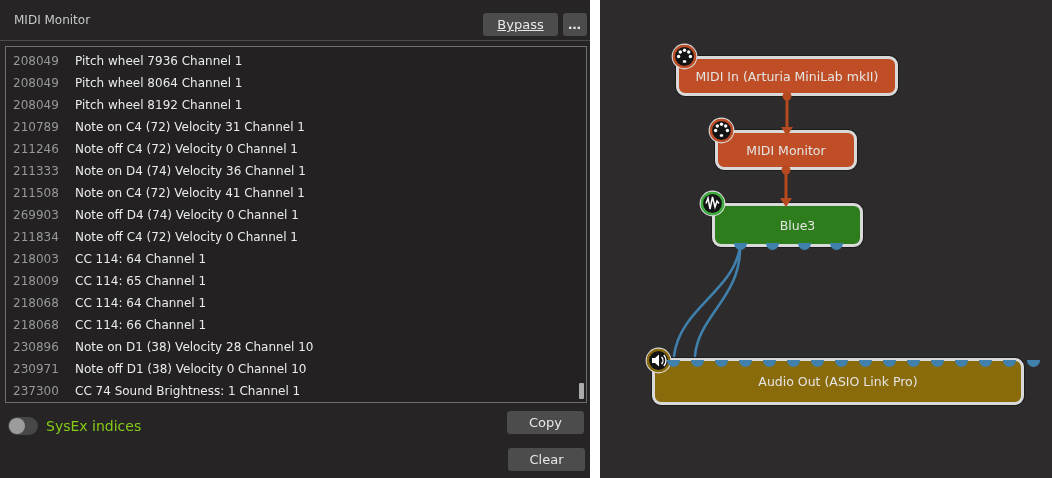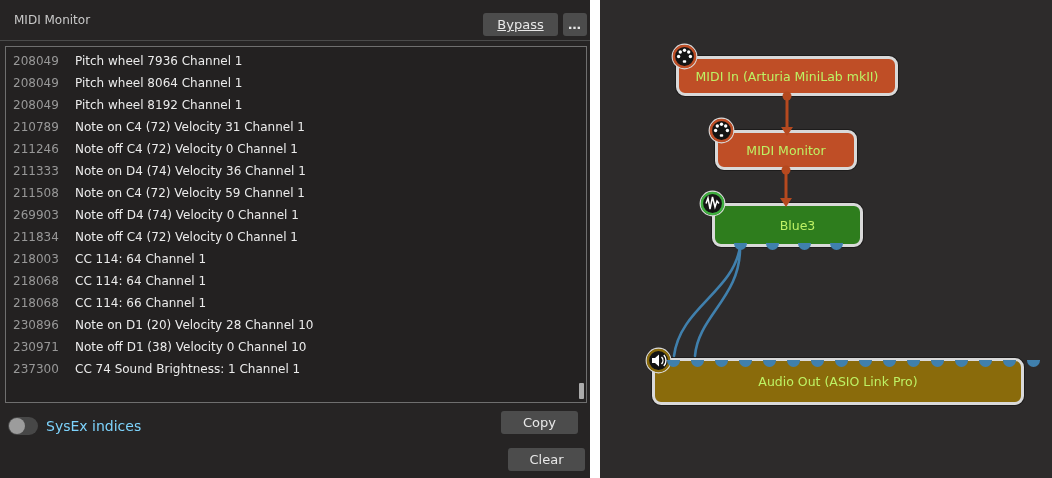--- a/index.html
+++ b/index.html
@@ -16,33 +16,33 @@
   .btn-more{right:3px;top:13px;width:24px;height:23px;font-weight:bold;letter-spacing:1px;}
   .log-box{position:absolute;left:5px;top:46px;width:582px;height:357px;background:#232121;
            border:1px solid #6f6f6f;box-sizing:border-box;overflow:hidden;}
   .log-row{display:flex;height:22px;line-height:22px;font-size:12px;white-space:nowrap;}
   .log-rows{padding-top:3px;}
   .log-time{flex:0 0 62px;padding-left:7px;color:#989898;}
   .log-text{color:#ebebeb;text-align:right;}
   .scroll-thumb{position:absolute;right:2px;bottom:3px;width:5px;height:16px;background:#ababab;border-radius:1px;}
   .toggle{position:absolute;left:8px;top:417px;width:30px;height:18px;border-radius:9px;background:#474747;cursor:pointer;}
   .toggle-knob{position:absolute;left:1px;top:1px;width:16px;height:16px;border-radius:50%;background:#9c9c9c;}
-  .toggle-label{position:absolute;left:46px;top:417px;height:18px;line-height:18px;font-size:14px;color:#7dd3fc;}
-  .btn-copy{right:12px;top:411px;width:77px;height:23px;}
+  .toggle-label{position:absolute;left:46px;top:417px;height:18px;line-height:18px;font-size:14px;color:#84cc16;}
+  .btn-copy{right:6px;top:411px;width:77px;height:23px;}
   .btn-clear{right:5px;top:448px;width:77px;height:23px;}
 
   
   .divider{width:10px;height:478px;background:#ffffff;flex:0 0 auto;}
 
   
   .graph{position:relative;width:452px;height:478px;background:#2d2b2b;flex:0 0 auto;overflow:hidden;}
   .node{position:absolute;border:3px solid #d9d9d9;border-radius:9px;box-sizing:border-box;
         display:flex;align-items:center;justify-content:center;cursor:pointer;
         box-shadow:0 0 0 1px rgba(0,0,0,.35);}
-  .node-label{color:#bef264;font-size:12.5px;white-space:nowrap;}
+  .node-label{color:#e5e5e5;font-size:12.5px;white-space:nowrap;}
   .node-midi-in{left:76px;top:56px;width:222px;height:40px;}
   .node-midi-monitor{left:115px;top:130px;width:142px;height:40px;}
   .node-blue3{left:112px;top:203px;width:151px;height:44px;padding-left:20px;}
   .node-audio-out{left:52px;top:358px;width:372px;height:47px;}
   .badge{position:absolute;width:27px;height:27px;}
   .badge svg{display:block;}
   .badge-midi-in{left:-8px;top:-16px;}
   .badge-midi-monitor{left:-10px;top:-16px;}
   .badge-blue3{left:-16px;top:-16px;}
   .badge-audio-out{left:-10px;top:-14px;}
@@ -88,52 +88,56 @@
       <span class="log-text">Note off C4 (72) Velocity 0 Channel 1</span>
     </div>
 
     <div class="log-row">
       <span class="log-time">211333</span>
       <span class="log-text">Note on D4 (74) Velocity 36 Channel 1</span>
     </div>
 
     <div class="log-row">
       <span class="log-time">211508</span>
-      <span class="log-text">Note on C4 (72) Velocity 59 Channel 1</span>
+      <span class="log-text">Note on C4 (72) Velocity 41 Channel 1</span>
     </div>
 
     <div class="log-row">
       <span class="log-time">269903</span>
       <span class="log-text">Note off D4 (74) Velocity 0 Channel 1</span>
     </div>
 
     <div class="log-row">
       <span class="log-time">211834</span>
       <span class="log-text">Note off C4 (72) Velocity 0 Channel 1</span>
     </div>
 
     <div class="log-row">
       <span class="log-time">218003</span>
       <span class="log-text">CC 114: 64 Channel 1</span>
     </div>
 
+    <div class="log-row">
+      <span class="log-time">218009</span>
+      <span class="log-text">CC 114: 65 Channel 1</span>
+    </div>
 
     <div class="log-row">
       <span class="log-time">218068</span>
       <span class="log-text">CC 114: 64 Channel 1</span>
     </div>
 
     <div class="log-row">
       <span class="log-time">218068</span>
       <span class="log-text">CC 114: 66 Channel 1</span>
     </div>
 
     <div class="log-row">
       <span class="log-time">230896</span>
-      <span class="log-text">Note on D1 (20) Velocity 28 Channel 10</span>
+      <span class="log-text">Note on D1 (38) Velocity 28 Channel 10</span>
     </div>
 
     <div class="log-row">
       <span class="log-time">230971</span>
       <span class="log-text">Note off D1 (38) Velocity 0 Channel 10</span>
     </div>
 
     <div class="log-row">
       <span class="log-time">237300</span>
       <span class="log-text">CC 74 Sound Brightness: 1 Channel 1</span>

